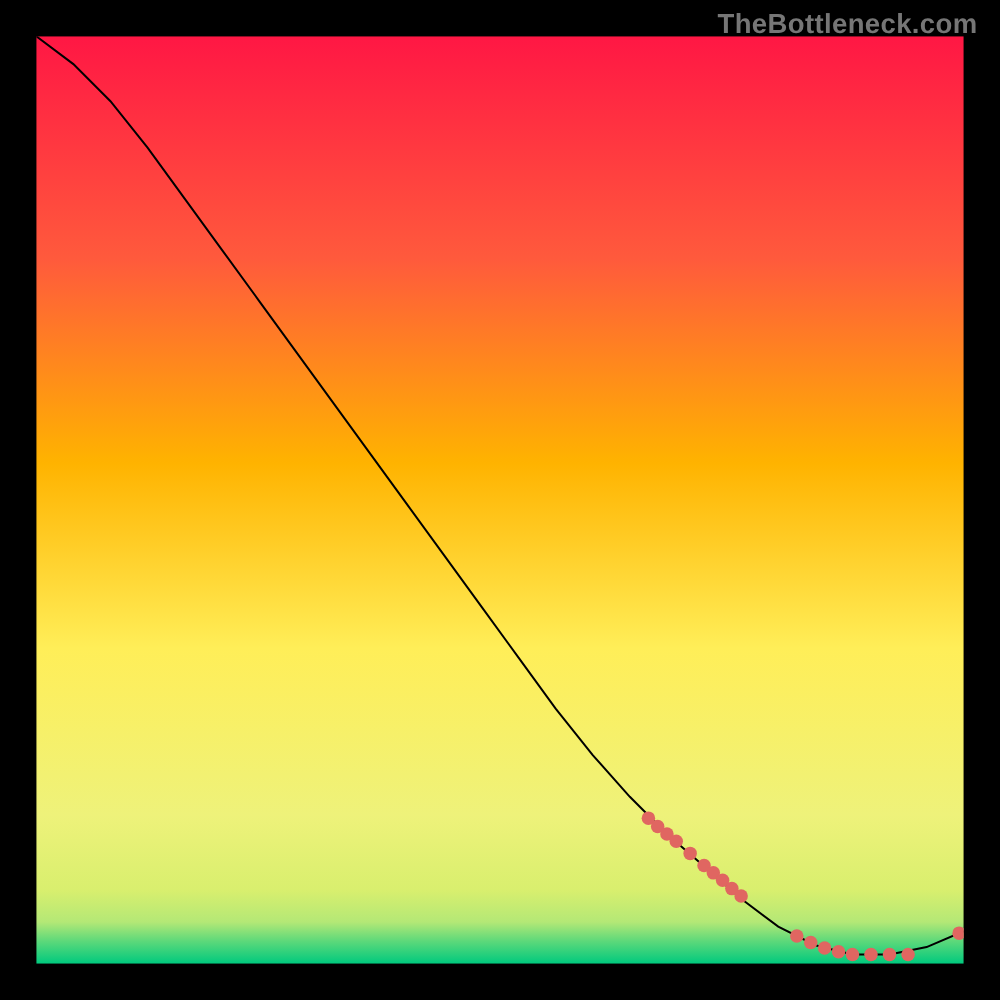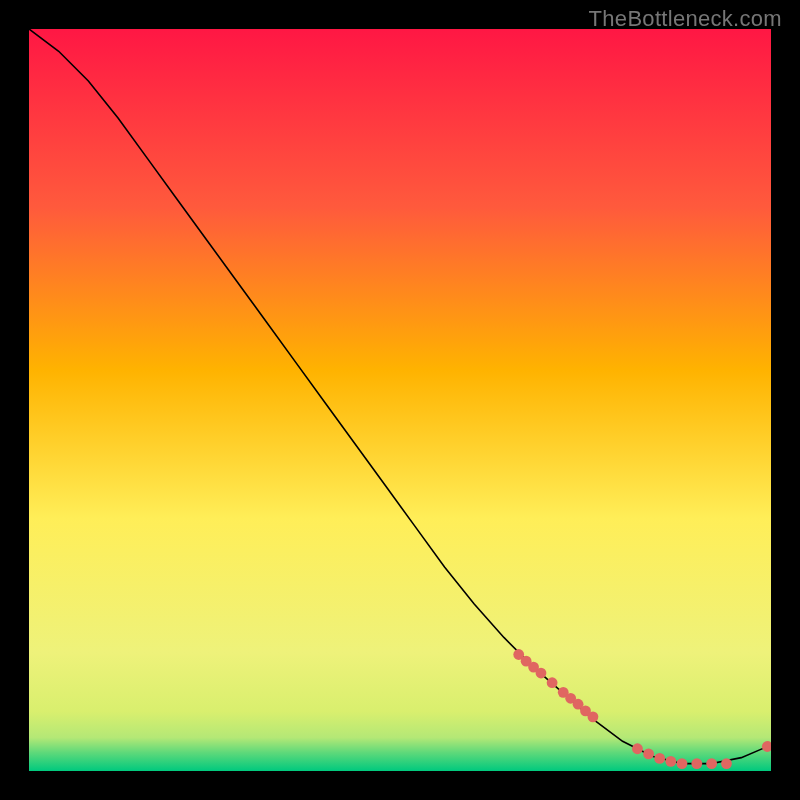--- a/index.html
+++ b/index.html
@@ -10,21 +10,21 @@
     height: 800px;
     position: relative;
     font-family: Arial, sans-serif;
   }
   .watermark {
     position: absolute;
     top: 6px;
     right: 18px;
     color: #767676;
     font-size: 22px;
-    font-weight: 400;
+    font-weight: 700;
     letter-spacing: 0.3px;
     z-index: 10;
   }
   .plot-area {
     position: absolute;
     left: 29px;
     top: 29px;
     width: 742px;
     height: 742px;
   }

